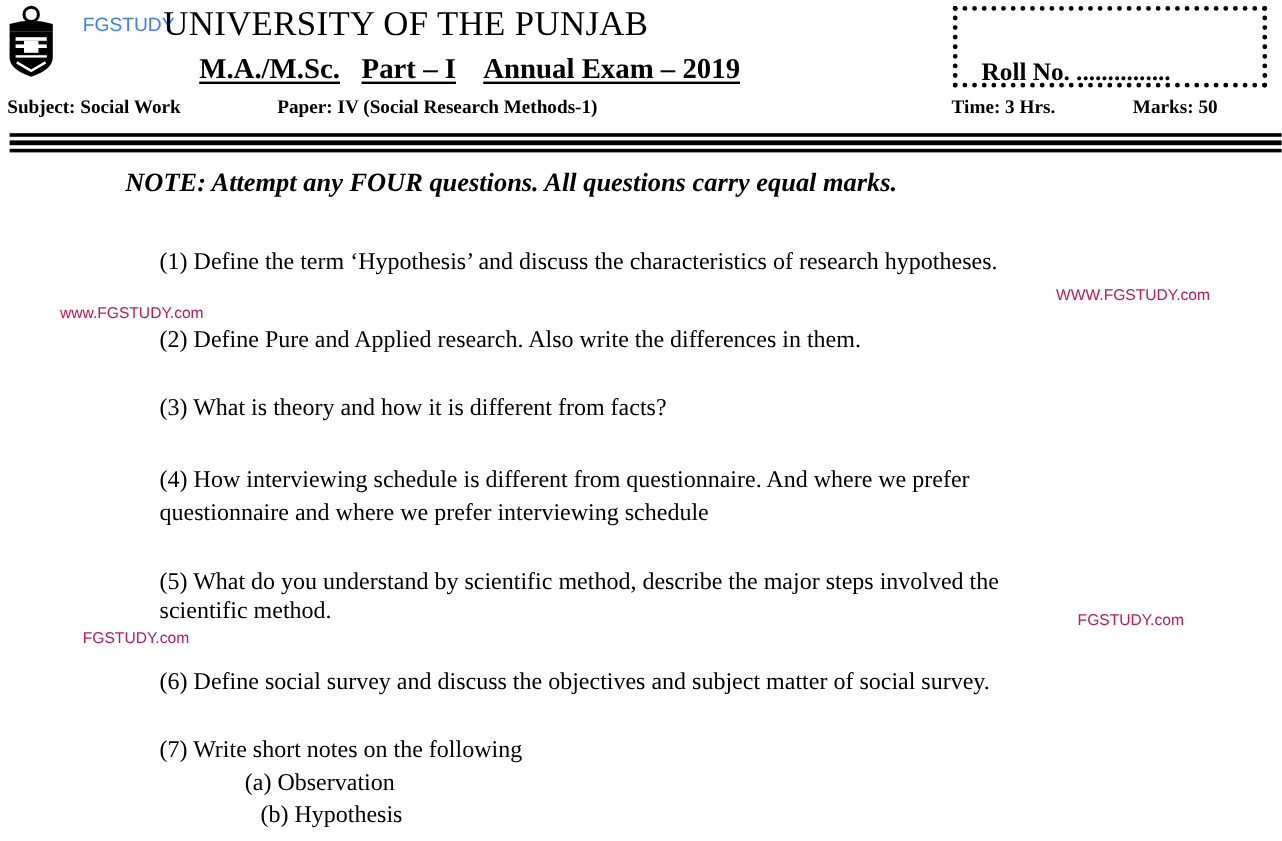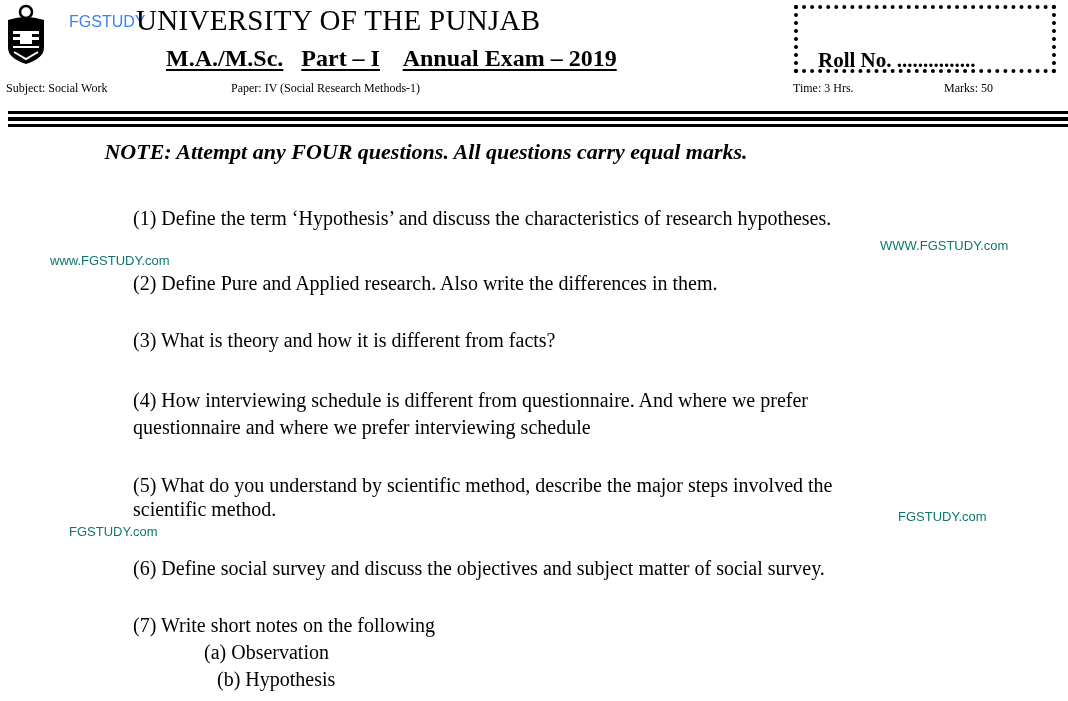--- a/index.html
+++ b/index.html
@@ -5,25 +5,25 @@
   html, body { margin:0; padding:0; background:#ffffff; }
   body { width:1068px; height:701px; position:relative; overflow:hidden; color:#000; font-family:"Liberation Serif", serif; }
   .abs { position:absolute; white-space:nowrap; }
   .logo { left:4px; top:4px; width:44px; height:62px; }
   .wm-small { font-family:"Liberation Sans", sans-serif; font-size:16px; color:#3b82f6; }
   .title { left:136px; top:0px; font-size:29px; font-weight:normal; letter-spacing:0.3px; line-height:40px; }
   .subtitle { left:166px; top:44px; font-size:24px; font-weight:bold; line-height:28px; }
   .subtitle span { text-decoration:underline; text-decoration-thickness:2px; text-underline-offset:3px; }
   .rollbox { left:794px; top:5px; width:262px; height:68px; border:4px dotted #000; box-sizing:border-box; }
   .roll { left:818px; top:38px; font-size:21px; font-weight:bold;margin-top:10px; }
-  .meta { top:81px; font-size:12px; font-weight:normal; }
+  .meta { top:81px; font-size:16px; font-weight:bold; }
   .rule { left:8px; width:1060px; background:#000; height:3px; }
   .note { left:0; width:852px; top:139px; text-align:center; font-size:22px; font-weight:bold; font-style:italic; }
   .q { font-size:20px; line-height:26px; }
-  .wm { font-family:"Liberation Sans", sans-serif; font-size:13px; color:#0f766e; }
+  .wm { font-family:"Liberation Sans", sans-serif; font-size:13px; color:#be185d; }
 </style>
 </head>
 <body>
 
 <div class="abs logo">
   <svg width="44" height="62" viewBox="0 0 44 62">
     <circle cx="22" cy="8" r="6" fill="none" stroke="#000" stroke-width="2.5"></circle>
     <path d="M4 16 Q22 10 40 16 L40 22 L4 22 Z" fill="#000"></path>
     <path d="M4 22 L40 22 L40 44 Q40 54 22 60 Q4 54 4 44 Z" fill="#000"></path>
     <rect x="9" y="27" width="26" height="3" fill="#fff"></rect>

